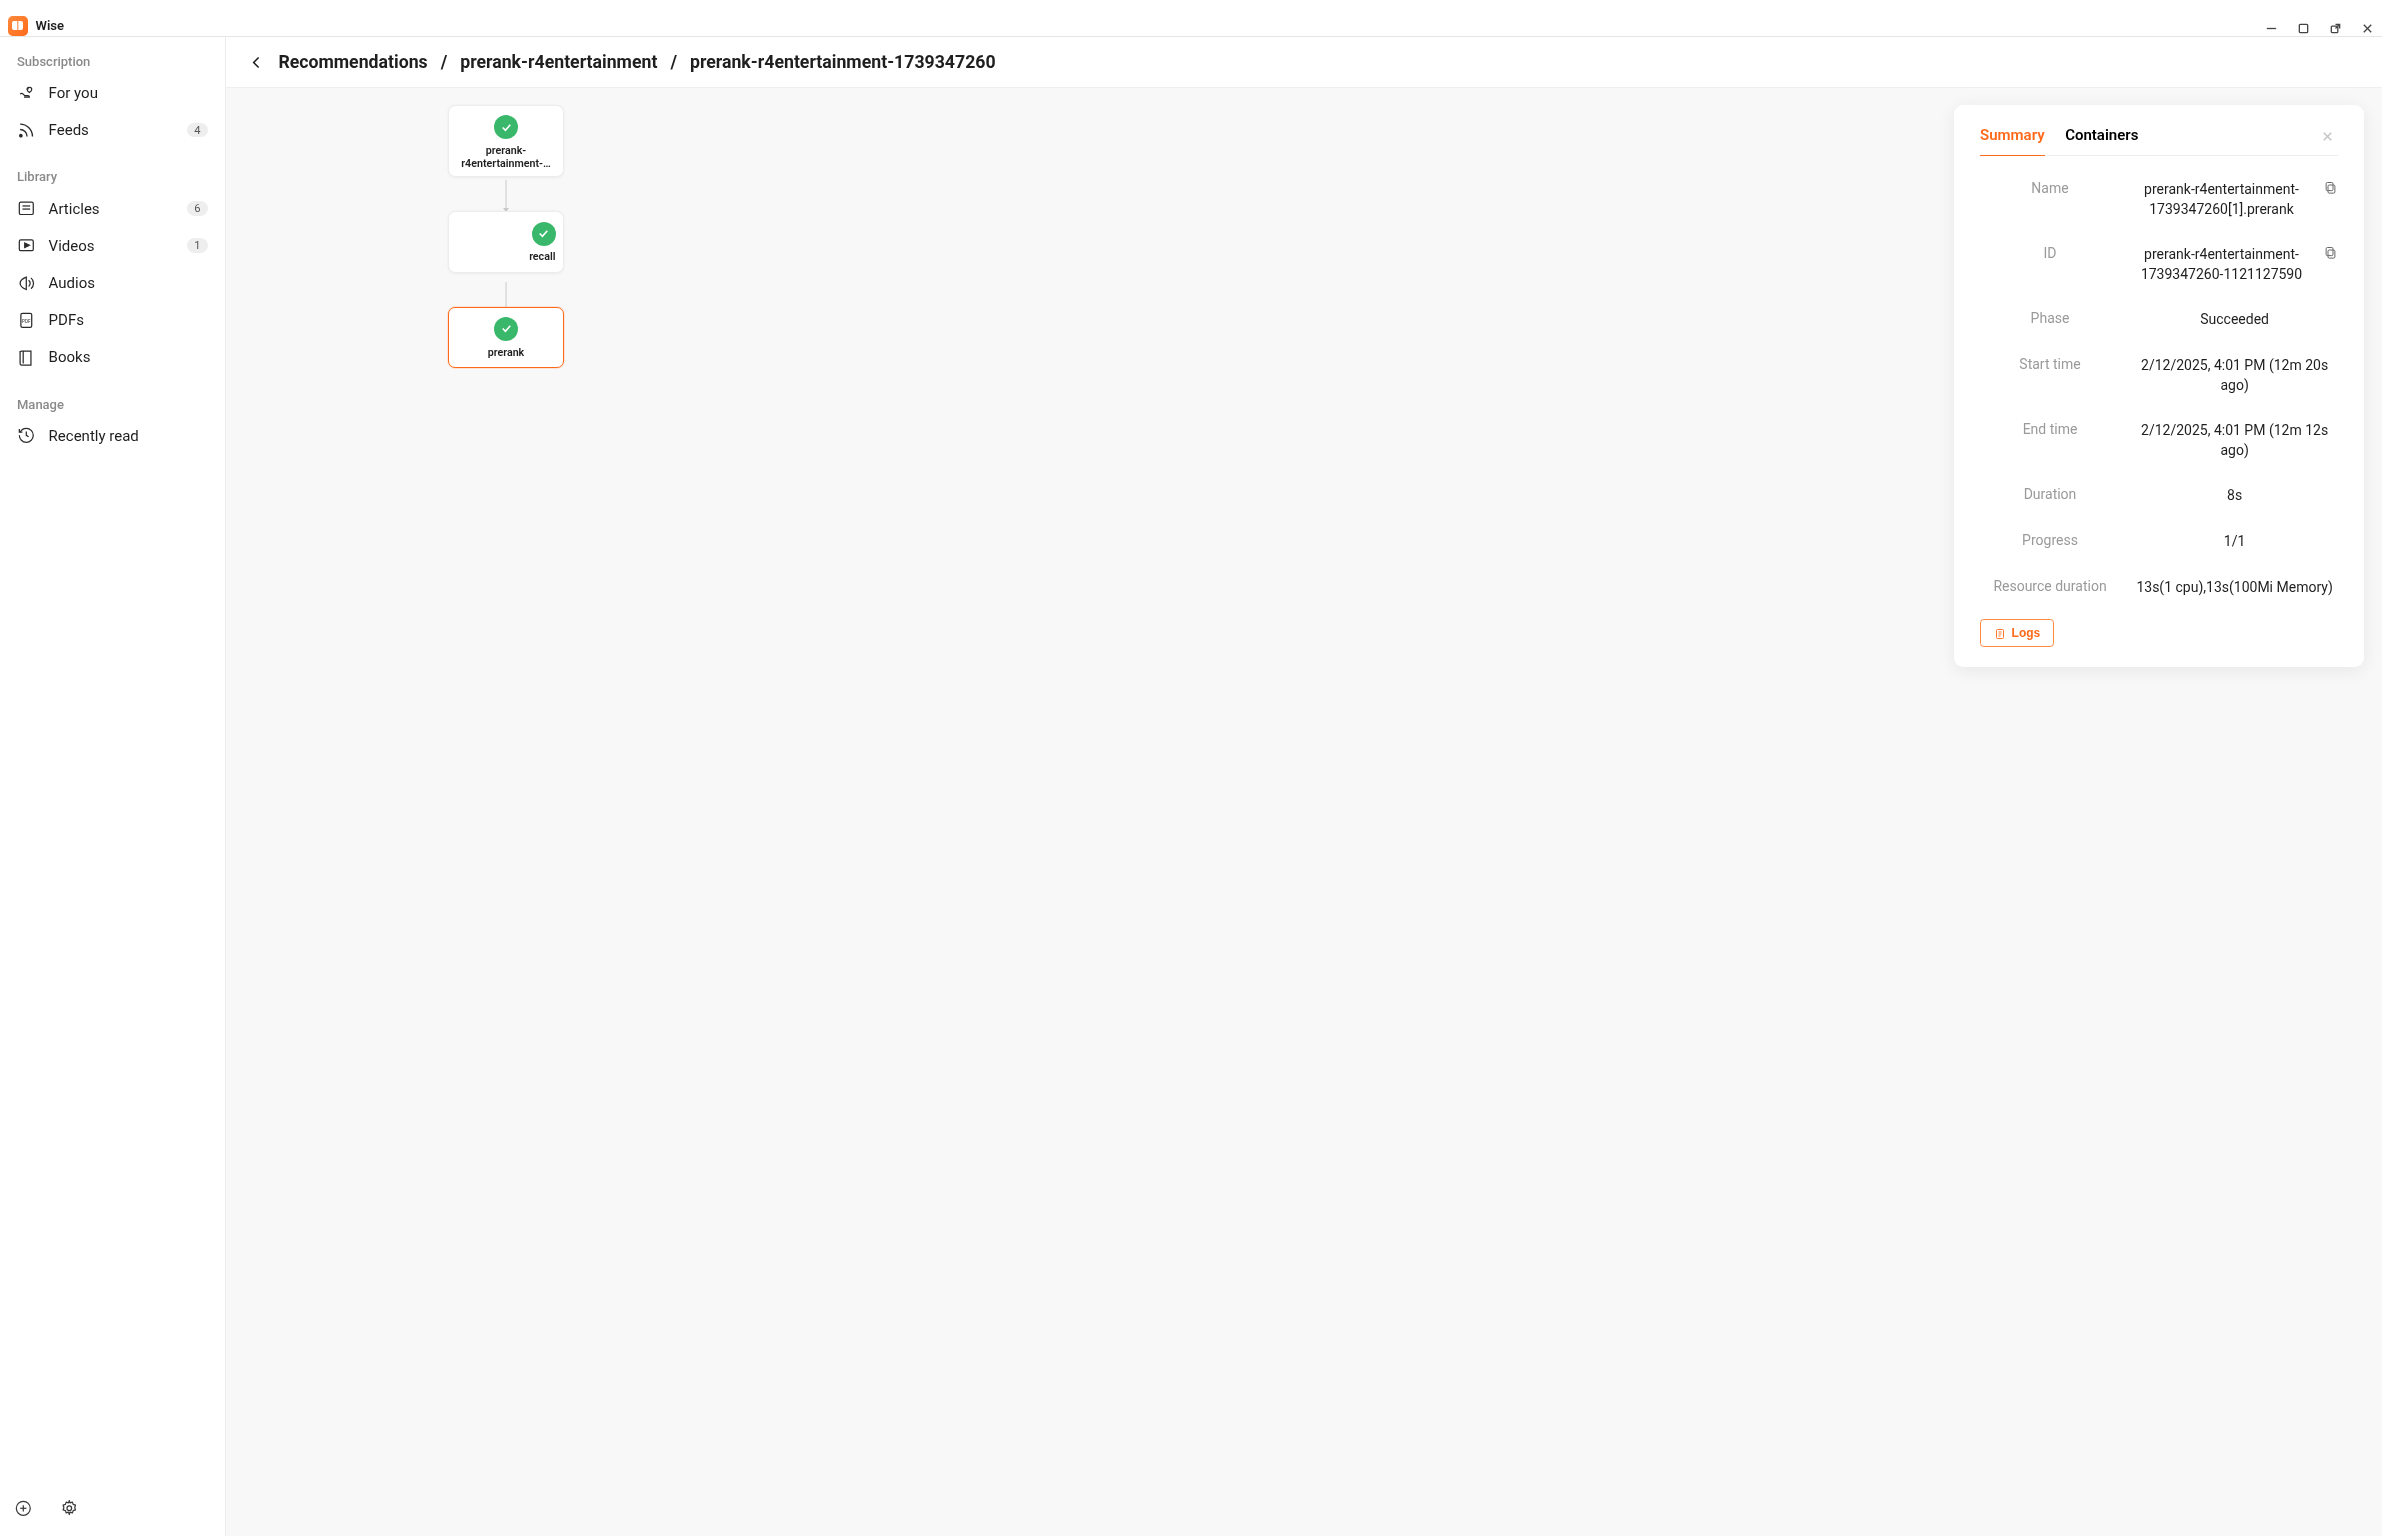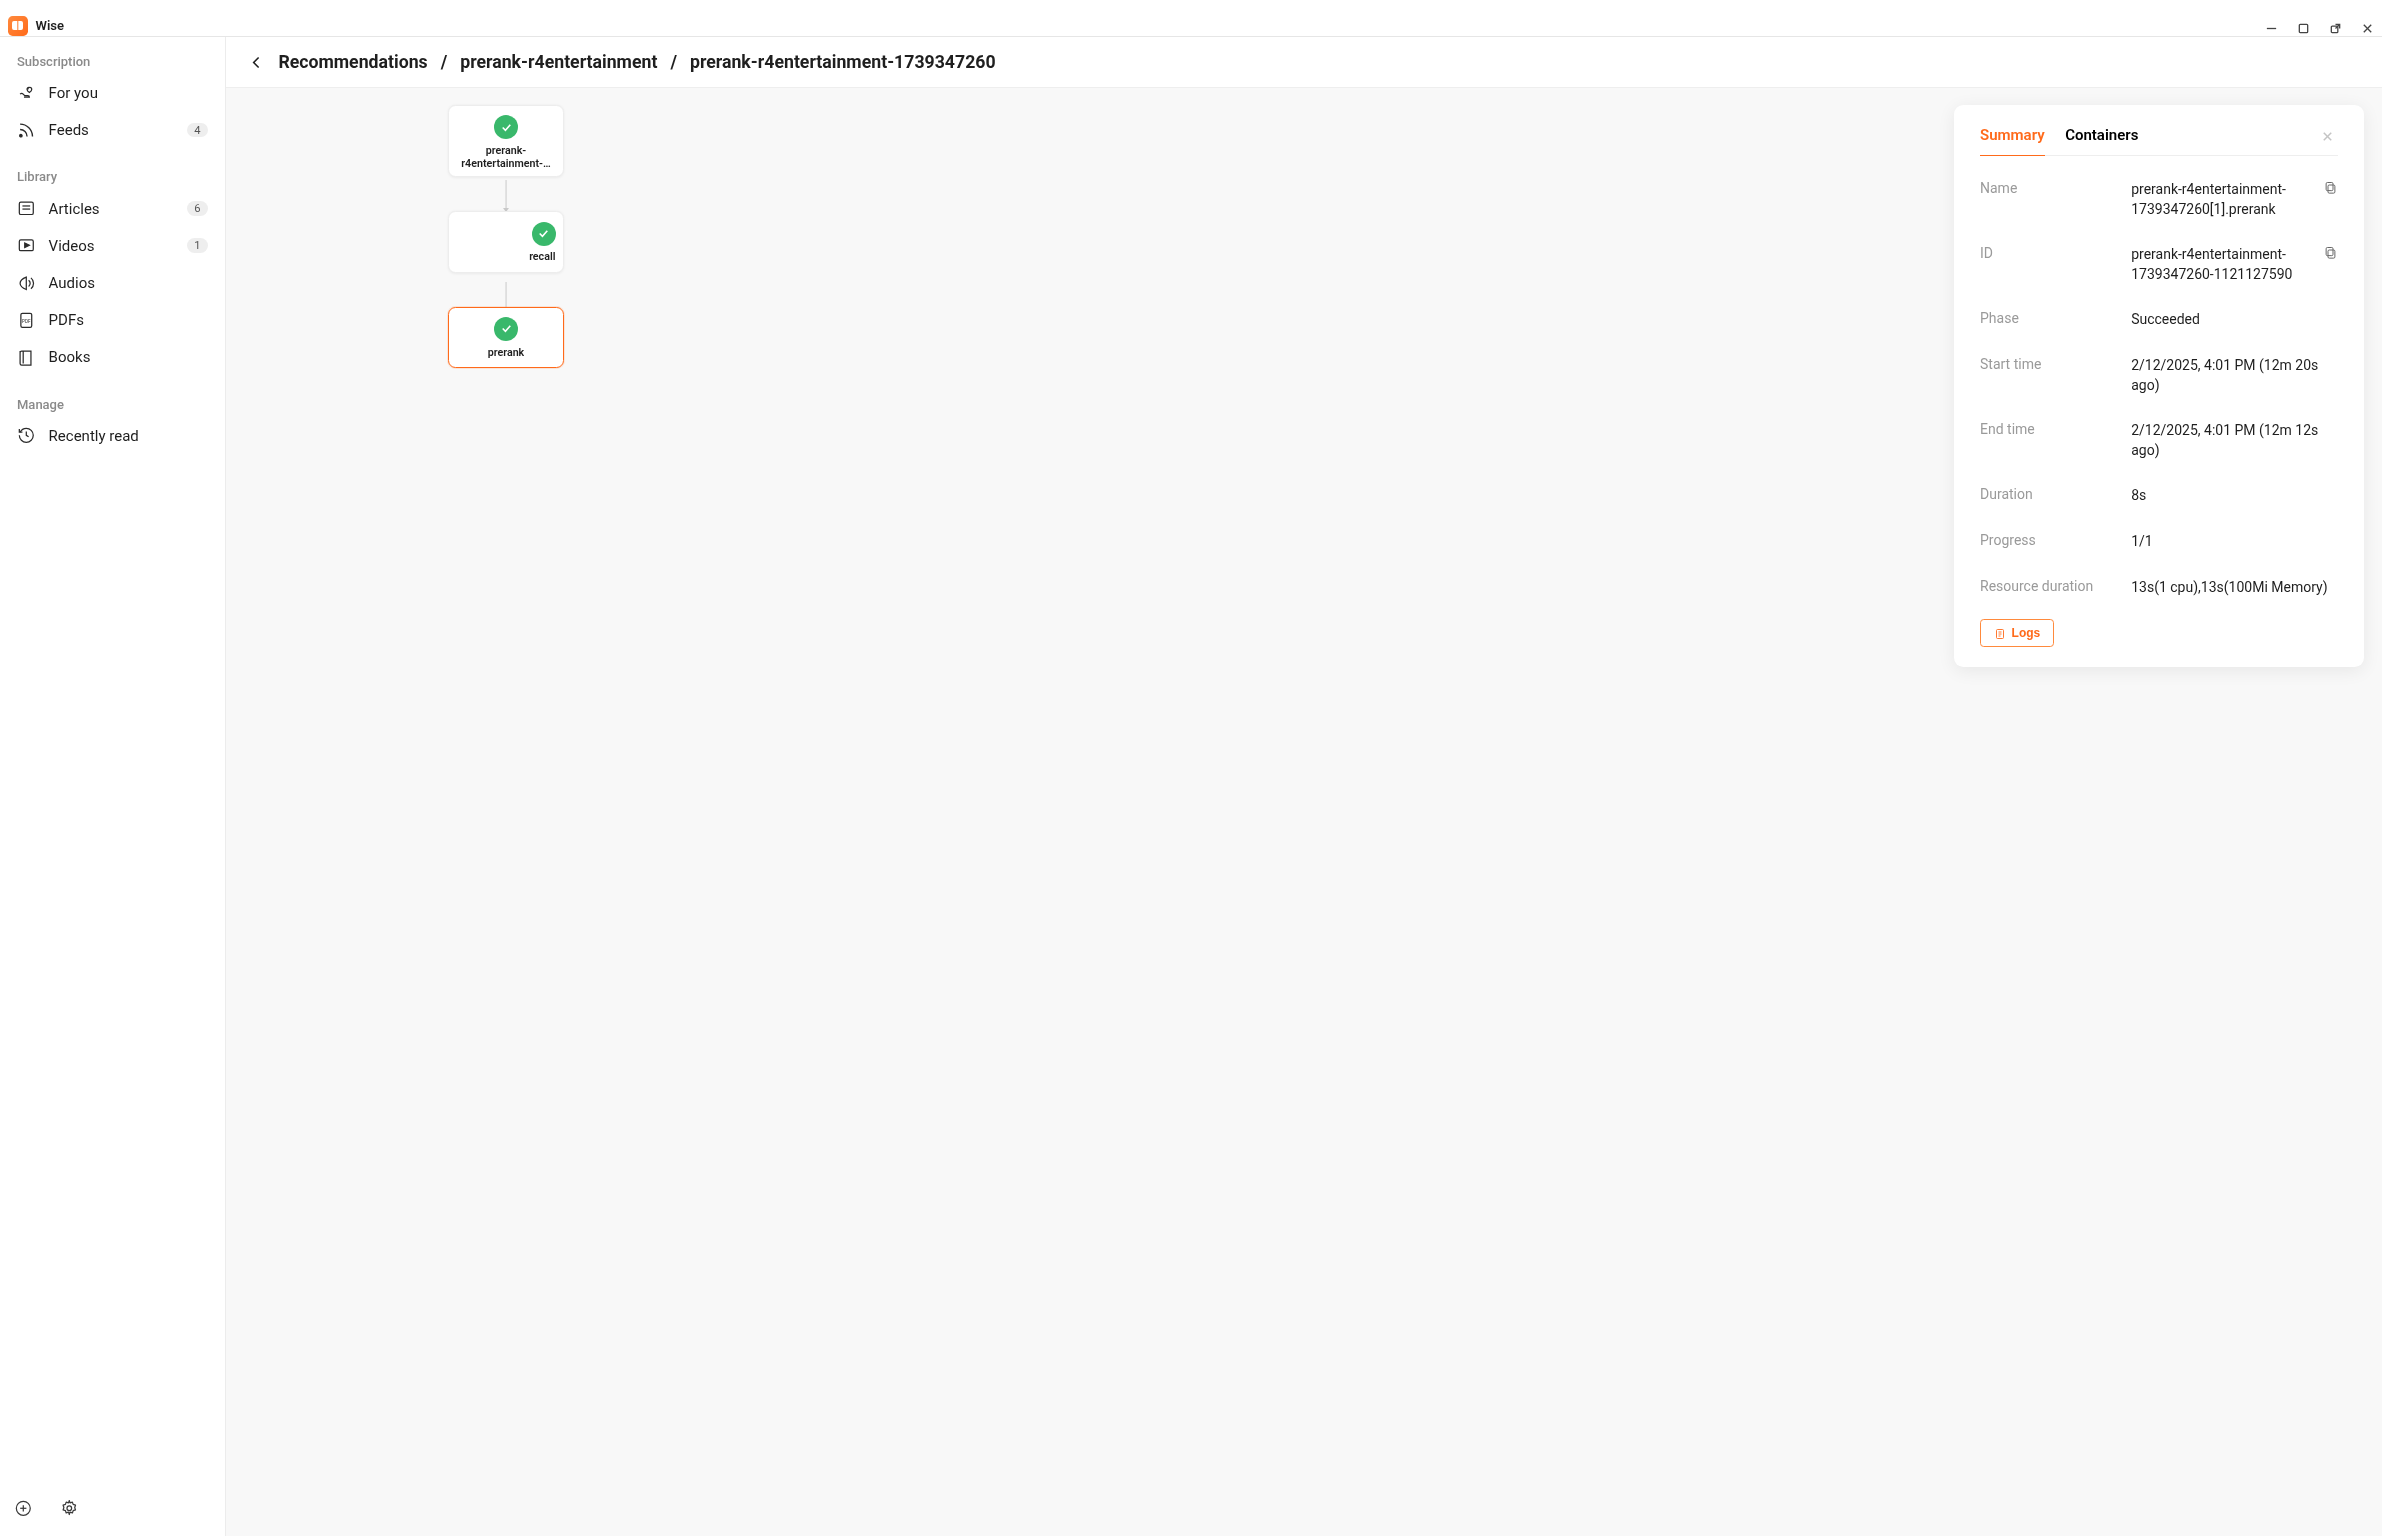--- a/index.html
+++ b/index.html
@@ -163,21 +163,21 @@
   }
   .tabs { display:flex; gap:20.5px; align-items:center; border-bottom:0.9px solid #eee; position:relative;}
   .tab {
     padding: 7.5px 0 11.2px 0;
     font-size:15px; font-weight:600; color:#000000; cursor:pointer;
   }
   .tab.active { color:#ff6a1a; border-bottom:1.9px solid #ff6a1a; margin-bottom:-0.9px; }
   .close-x {
     margin-left:auto; color:#c4c4c4; cursor:pointer; padding:3.7px;
   }
-  .kv-list { margin-top:11.2px; display:flex; flex-direction:column; }
+  .kv-list { margin-top:11.2px; display:flex; flex-direction:column;text-align:center; }
   .kv-row {
     display:flex; align-items:flex-start;
     padding: 13px 0;
     gap:11.2px;
   }
   .kv-key {
     width:140px; flex-shrink:0;
     color:#9a9a9a; font-size:14px;
   }
   .kv-val {
@@ -385,21 +385,21 @@
             <div class="status-dot">
               <svg width="13" height="13" viewBox="0 0 24 24" fill="none" stroke="#fff" stroke-width="3">
                   <polyline points="5,12 10,17 19,7"></polyline>
                 </svg>
             </div>
             <div class="dag-label">recall</div>
           </div>
           <div class="arrow-shaft" style="top:177px; height:28px;"></div>
           <div class="arrow-head" style="top:205px;"></div>
 
-          <div class="dag-node selected" style="margin-top:3.7px;">
+          <div class="dag-node selected" style="margin-top:3.7px;border-radius:7px;">
             <div class="status-dot">
               <svg width="13" height="13" viewBox="0 0 24 24" fill="none" stroke="#fff" stroke-width="3">
                   <polyline points="5,12 10,17 19,7"></polyline>
                 </svg>
             </div>
             <div class="dag-label">prerank</div>
           </div>
         </div>
 
         <div class="details-panel">

